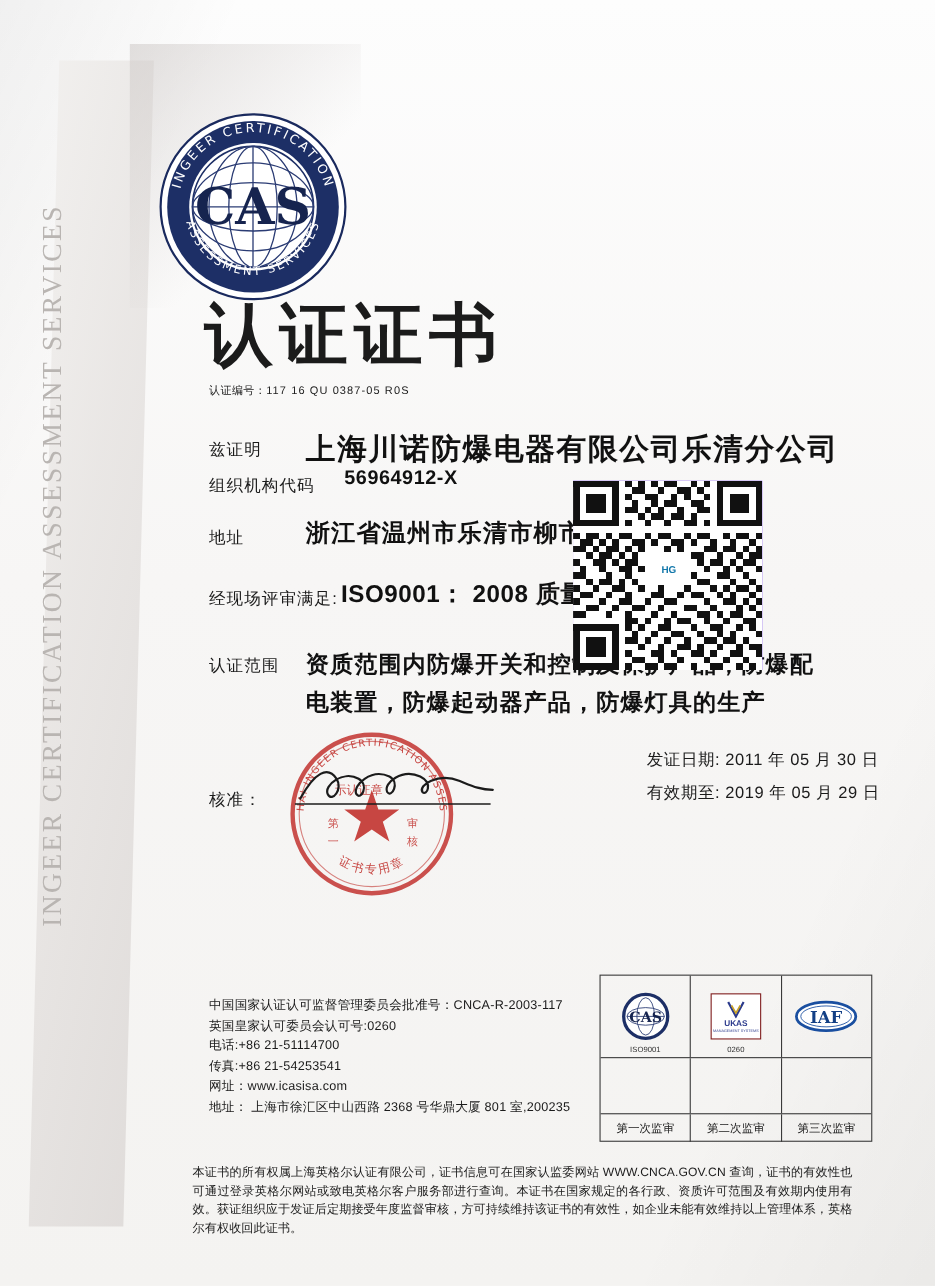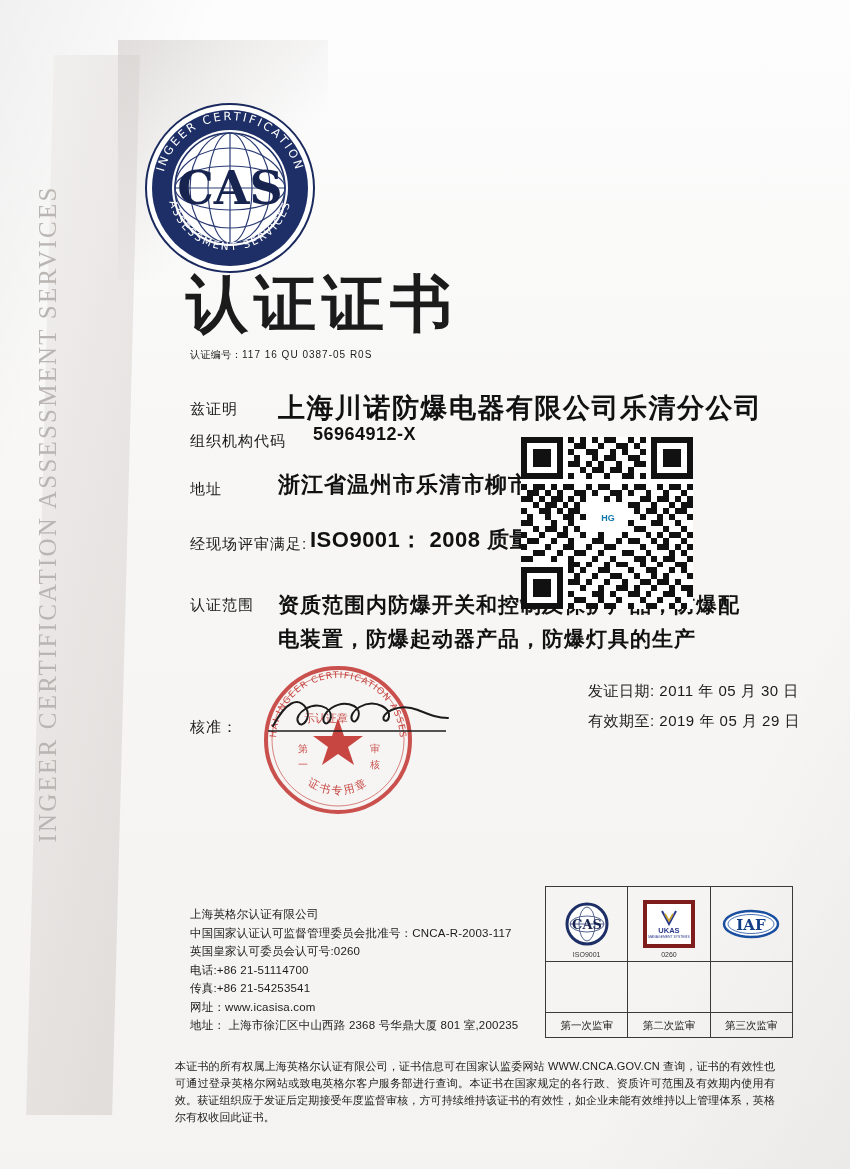--- a/index.html
+++ b/index.html
@@ -239,21 +239,21 @@
     top: 1058px;
     width: 600px;
     font-size: 11px;
     color: #1b1b1b;
     line-height: 17px;
     letter-spacing: 0.1px;
     text-align: justify;
   }
   .ukas-box {
     width: 44px; height: 40px;
-    border: 4px solid #7f1d1d;
+    border: 1px solid #7f1d1d;
     display:flex; flex-direction:column; align-items:center; justify-content:center;
     background:#fff;
   }
 </style>
 </head>
 <body>
 
 <div id="page">
   <div id="paper"></div>
 
@@ -583,21 +583,20 @@
       <span>发证日期:</span>
       <span>2011 年 05 月 30 日</span>
     </div>
     <div>
       <span>有效期至:</span>
       <span>2019 年 05 月 29 日</span>
     </div>
   </div>
 
   <div class="footer-left">
-    <div>上海英格尔认证有限公司</div>
     <div>中国国家认证认可监督管理委员会批准号：CNCA-R-2003-117</div>
     <div>英国皇家认可委员会认可号:0260</div>
     <div>电话:+86 21-51114700</div>
     <div>传真:+86 21-54253541</div>
     <div>网址：www.icasisa.com</div>
     <div>地址： 上海市徐汇区中山西路 2368 号华鼎大厦 801 室,200235</div>
   </div>
 
   <div class="footer-table">
     <div class="ft-top">

